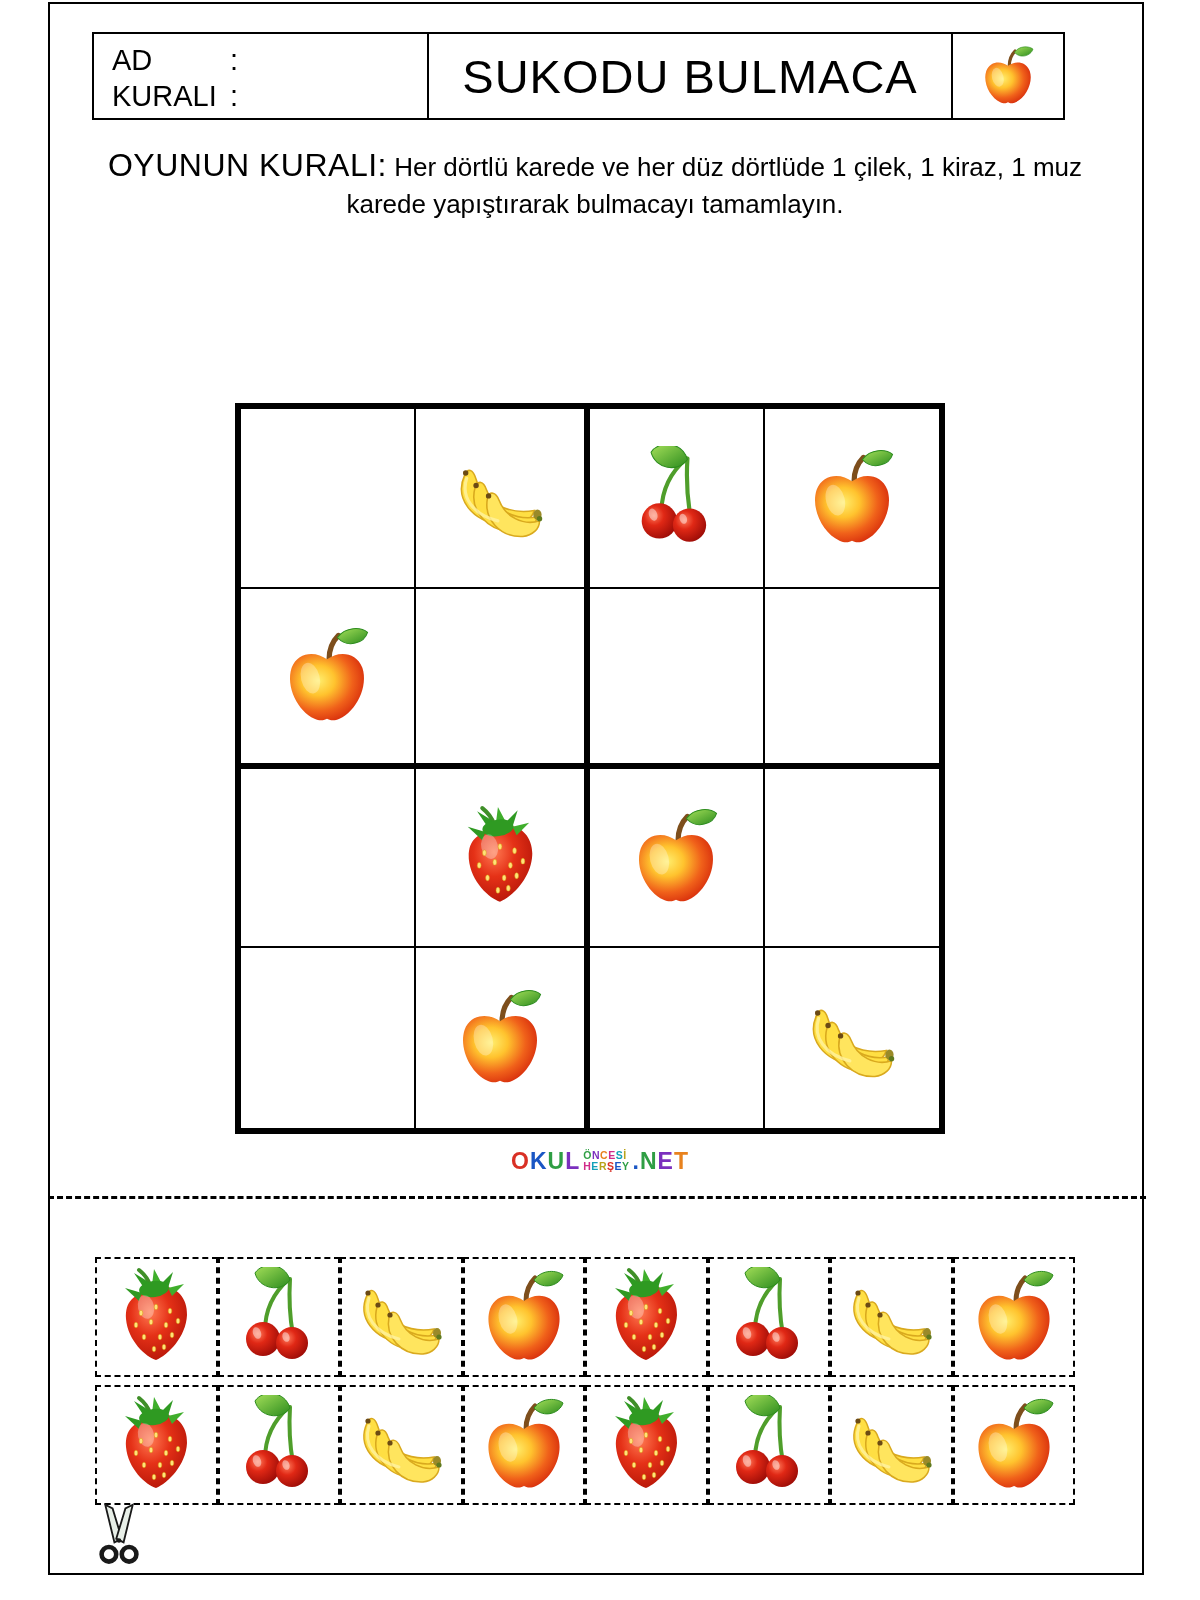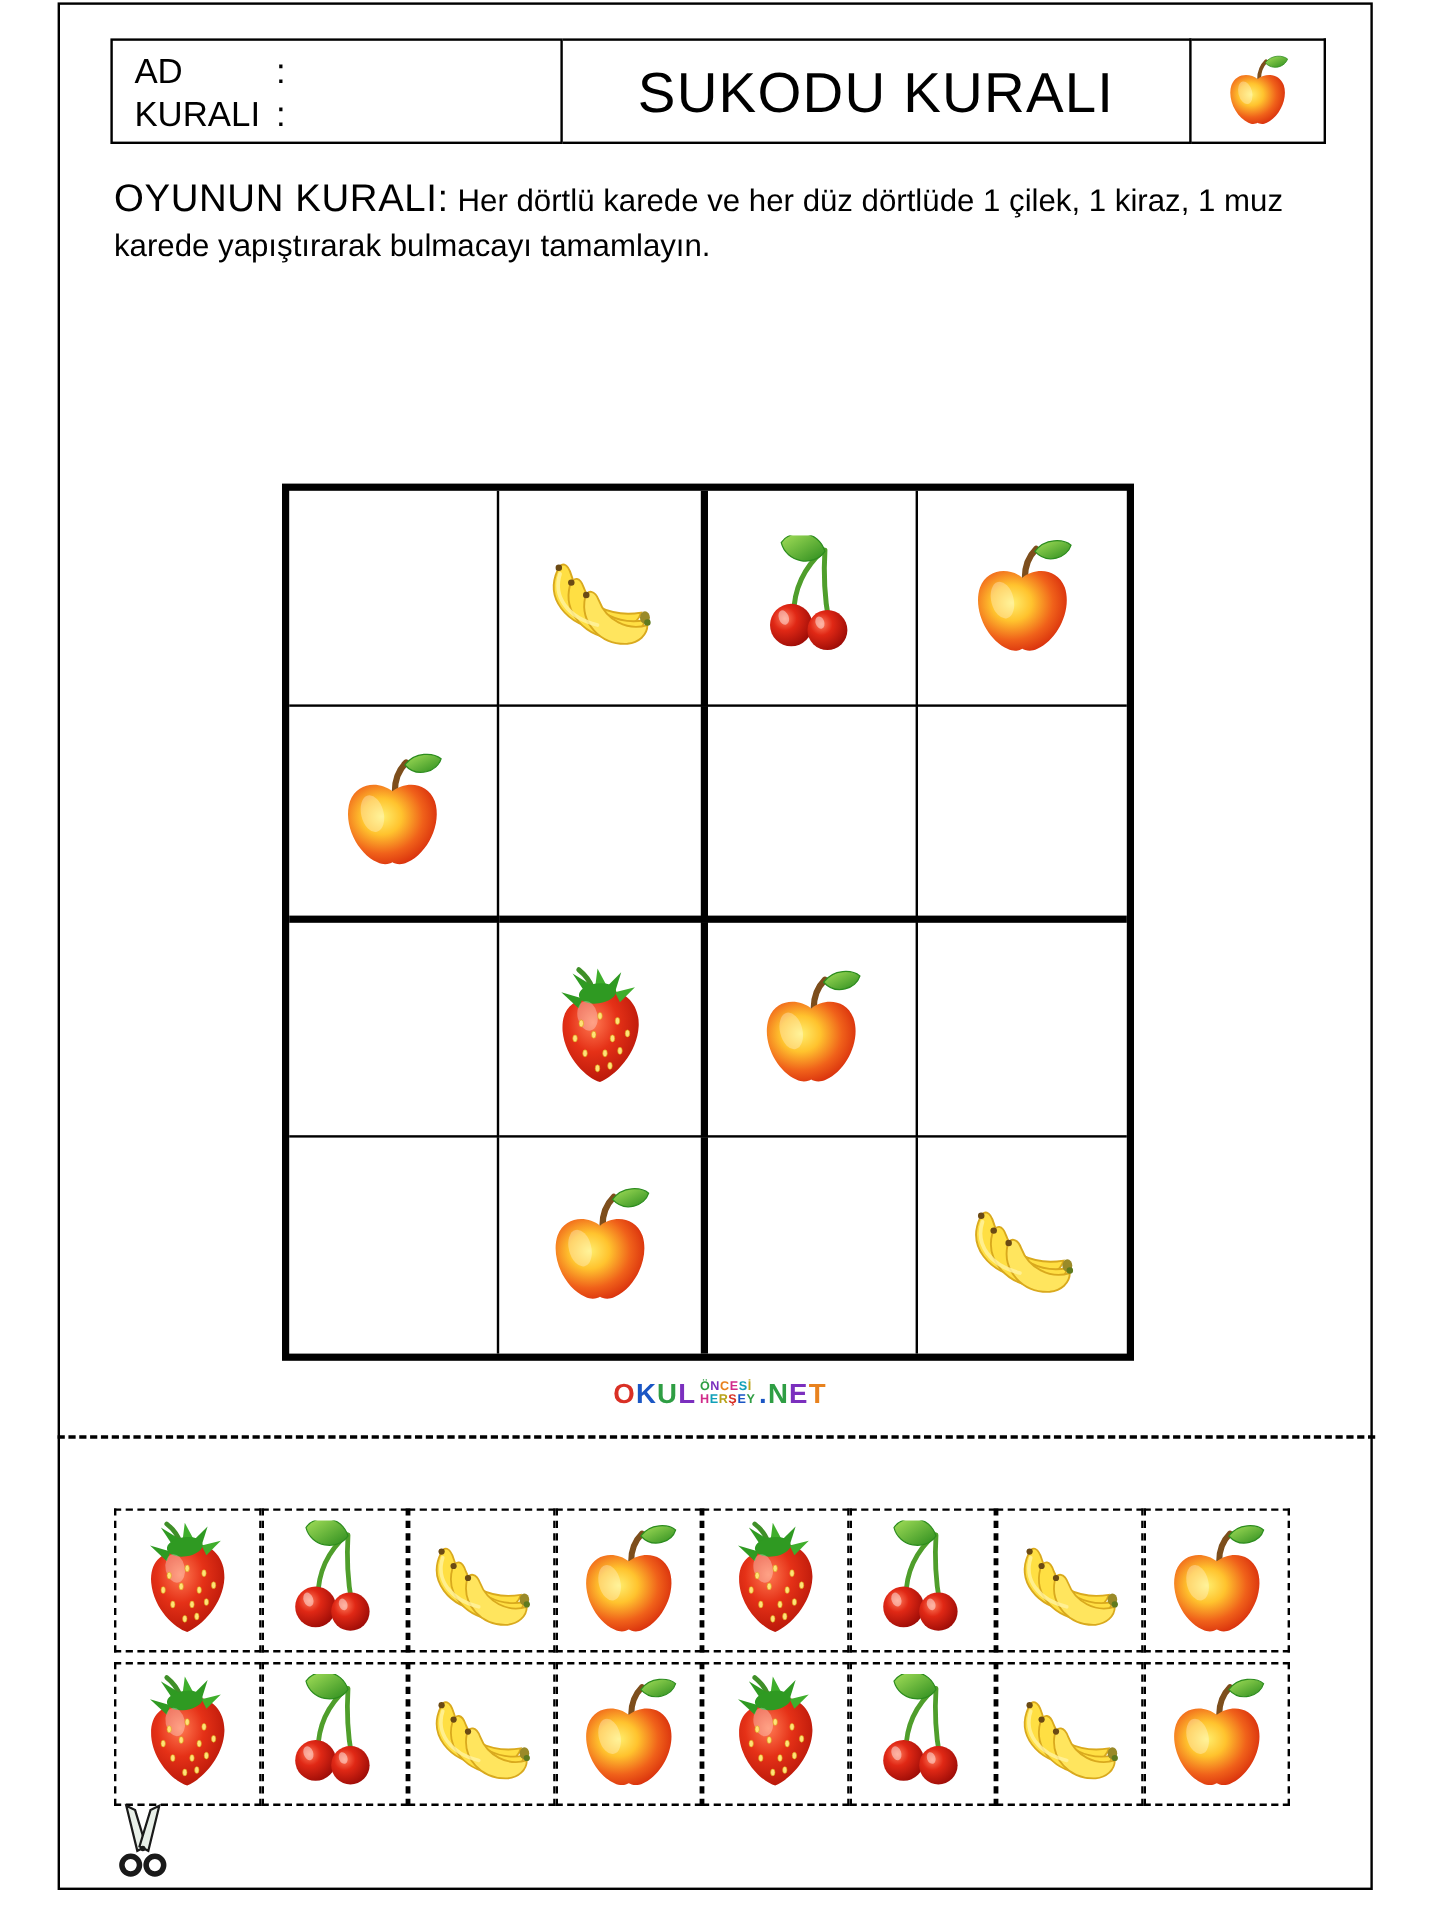--- a/index.html
+++ b/index.html
@@ -7,41 +7,41 @@
     width:1200px;height:1600px;position:relative;
     font-family:"Liberation Sans",sans-serif;color:#000;overflow:hidden;
   }
   .page-frame{
     position:absolute;left:48px;top:2px;width:1096px;height:1573px;
     border:2px solid #000;box-sizing:border-box;background:#fff;
   }
   
   .header{position:absolute;left:92px;top:32px;width:1013px;height:88px;display:flex;}
   .name-box{
-    width:377px;box-sizing:border-box;border:2px solid #000;
+    width:337px;box-sizing:border-box;border:2px solid #000;
     padding:8px 0 0 18px;font-size:29px;line-height:1.25;
   }
   .name-row{display:flex;white-space:pre;}
   .name-row .lbl{width:118px;}
   .name-value{flex:1;}
   .title-box{
     width:524px;box-sizing:border-box;
     border-top:2px solid #000;border-bottom:2px solid #000;border-right:2px solid #000;
     display:flex;align-items:center;justify-content:center;
     font-size:47px;letter-spacing:1px;white-space:nowrap;
   }
   .apple-box{
     width:112px;box-sizing:border-box;
     border-top:2px solid #000;border-bottom:2px solid #000;border-right:2px solid #000;
     display:flex;align-items:center;justify-content:center;
   }
   .apple-box svg{width:64px;height:64px;}
   
   .rules{position:absolute;left:95px;top:143px;width:1000px;}
-  .rules div{white-space:nowrap;font-size:26px;line-height:1.38;}
+  .rules div{white-space:nowrap;font-size:26px;line-height:1.38;text-align:center;}
   .rules .rules-label{font-size:32px;letter-spacing:0.5px;}
   
   .sudoku{
     position:absolute;left:235px;top:403px;width:710px;height:731px;
     border:6px solid #000;box-sizing:border-box;
     display:grid;grid-template-columns:repeat(4,1fr);grid-template-rows:repeat(4,1fr);
     background:#fff;
   }
   .cell{display:flex;align-items:center;justify-content:center;box-sizing:border-box;}
   .cell.vthin {border-right:2px solid #000;}
@@ -169,21 +169,21 @@
   <div class="name-box">
     <div class="name-row">
       <span class="lbl">AD</span><span>:</span>
       <span class="name-value"></span>
     </div>
     <div class="name-row">
       <span class="lbl">KURALI</span><span>:</span>
       <span class="name-value"></span>
     </div>
   </div>
-  <div class="title-box">SUKODU KURALI</div>
+  <div class="title-box">SUKODU BULMACA</div>
   <div class="apple-box">
     <svg viewBox="0 0 100 100">
         <use href="#sym-apple" xlink:href="#sym-apple"></use>
       </svg>
   </div>
 </div>
 
 <div class="rules">
   <div><span class="rules-label">OYUNUN KURALI:</span><span> Her dörtlü karede ve her düz dörtlüde 1 çilek, 1 kiraz, 1 muz</span></div>
   <div>karede yapıştırarak bulmacayı tamamlayın.</div>

